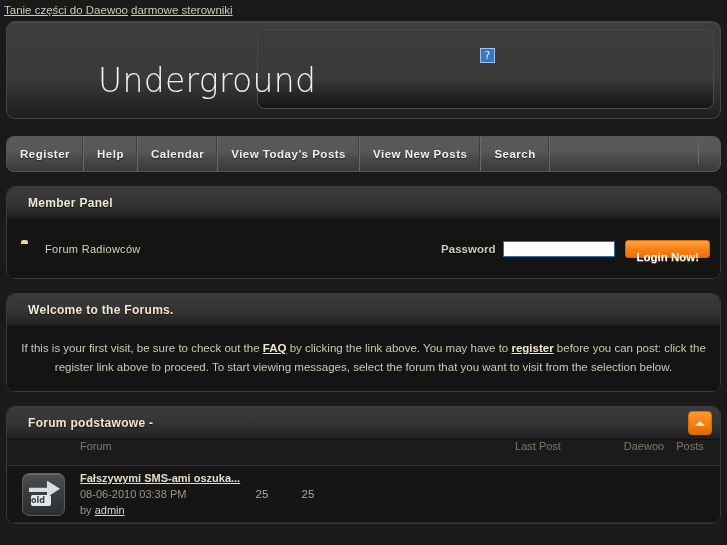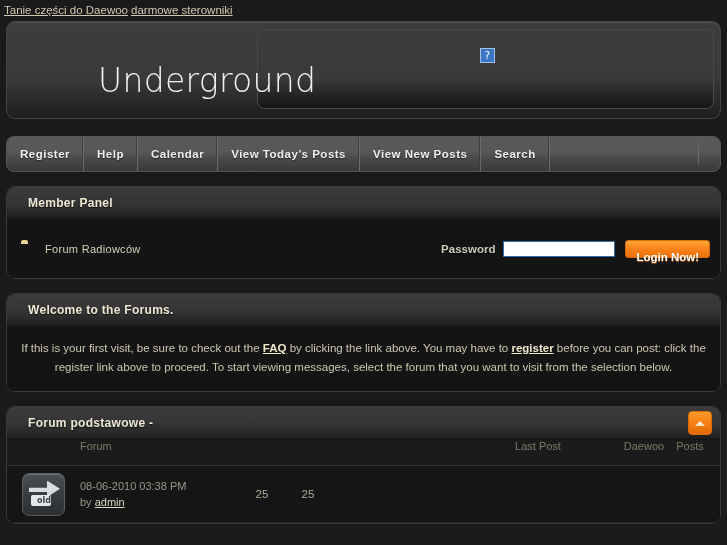--- a/index.html
+++ b/index.html
@@ -284,21 +284,21 @@
   .old-icon .label {
     position: absolute;
     left: 8px; bottom: 9px;
     width: 20px; height: 11px;
     background: #e3e7ea;
     border-radius: 2px;
     color: #3b3f42;
     font-size: 8px;
     font-weight: bold;
     line-height: 11px;
-    text-align: right;
+    text-align: left;
     font-family: "DejaVu Sans", sans-serif;
   }
   .forum-cell-name { flex: 1; }
   .forum-name-link {
     color: #ded8c0;
     font-size: 12px;
     font-weight: bold;
     text-decoration: underline;
   }
   .forum-cell-lastpost {
@@ -395,20 +395,21 @@
       <div class="th-posts">Posts</div>
     </div>
     <div class="forum-row">
       <div class="forum-cell-icon">
         <div class="old-icon">
           <div class="shape"></div>
           <div class="label">old</div>
         </div>
       </div>
       <div class="forum-cell-lastpost">
+        <a class="lastpost-title" href="#">Fałszywymi SMS-ami oszuka...</a>
         <span class="lastpost-date">08-06-2010 03:38 PM</span>
         <span class="lastpost-by"><span>by </span><a href="#">admin</a></span>
       </div>
       <div class="forum-cell-threads">25</div>
       <div class="forum-cell-posts">25</div>
     </div>
   </div>
 
 </div>
 

